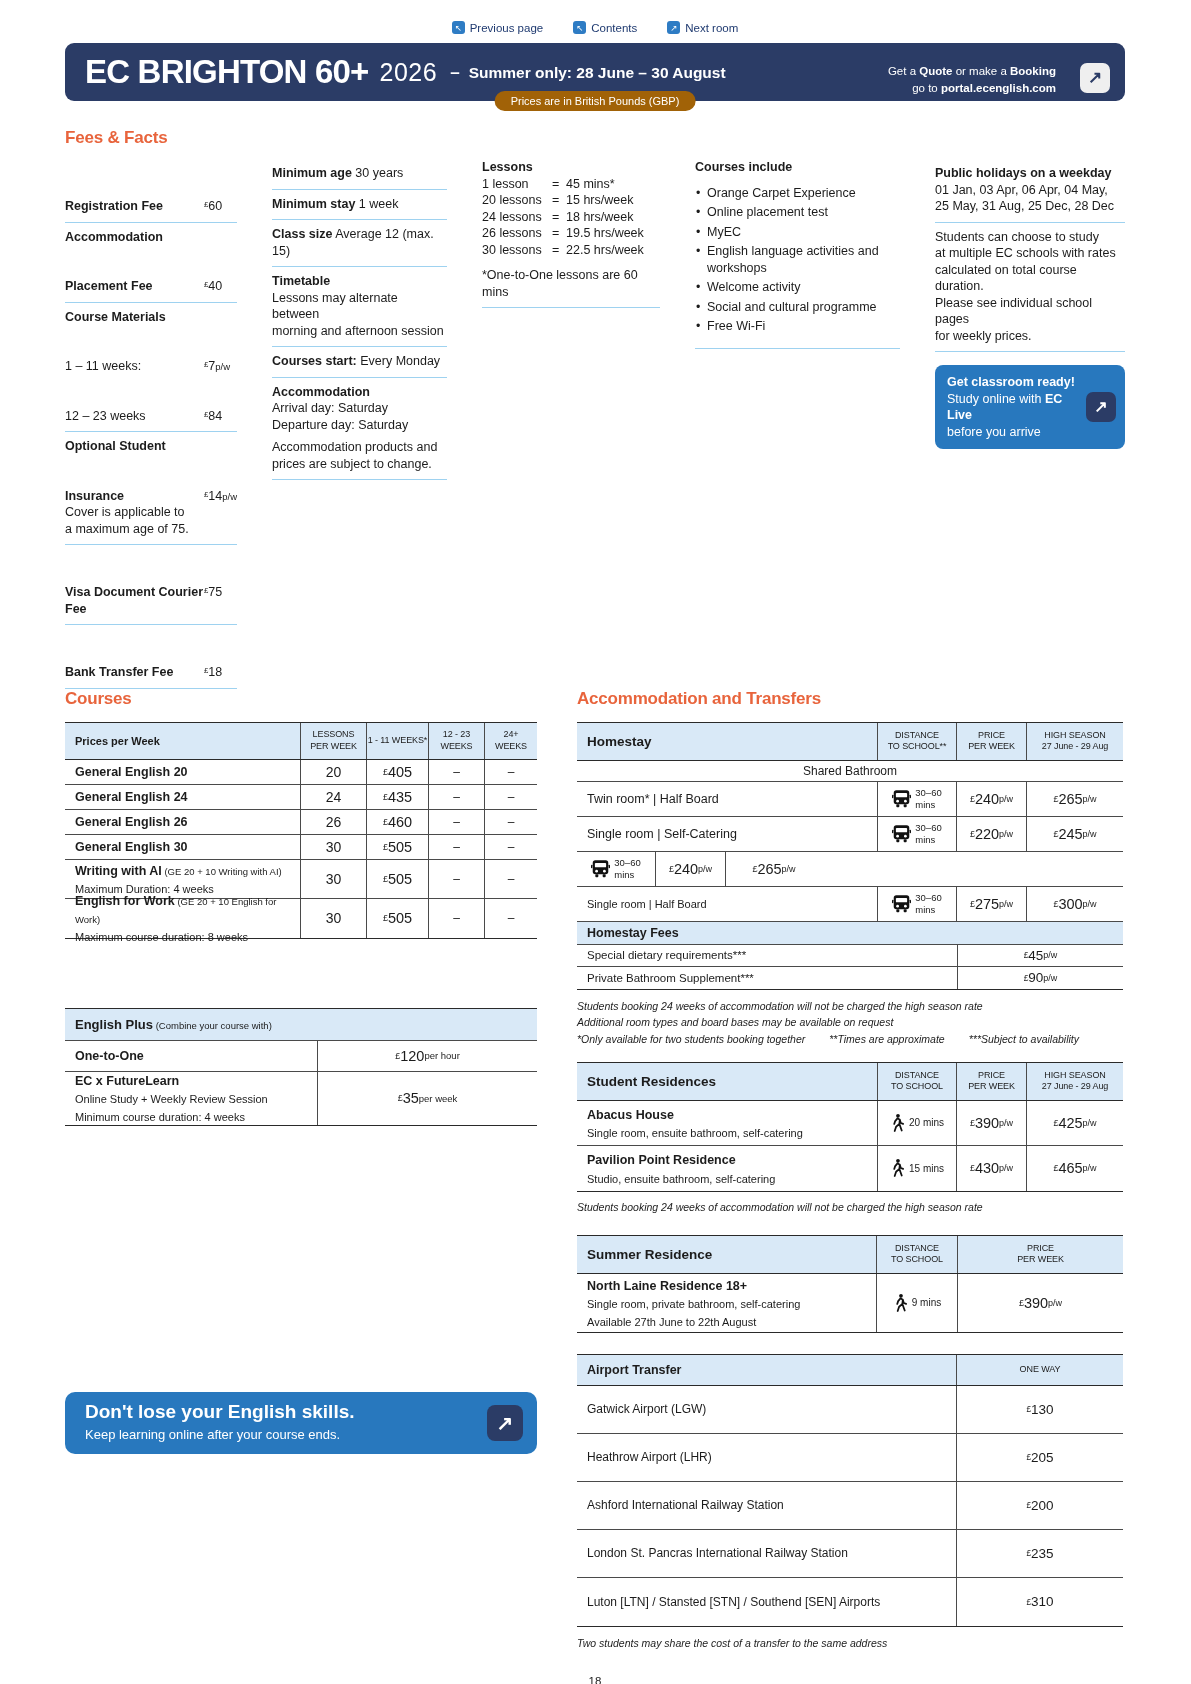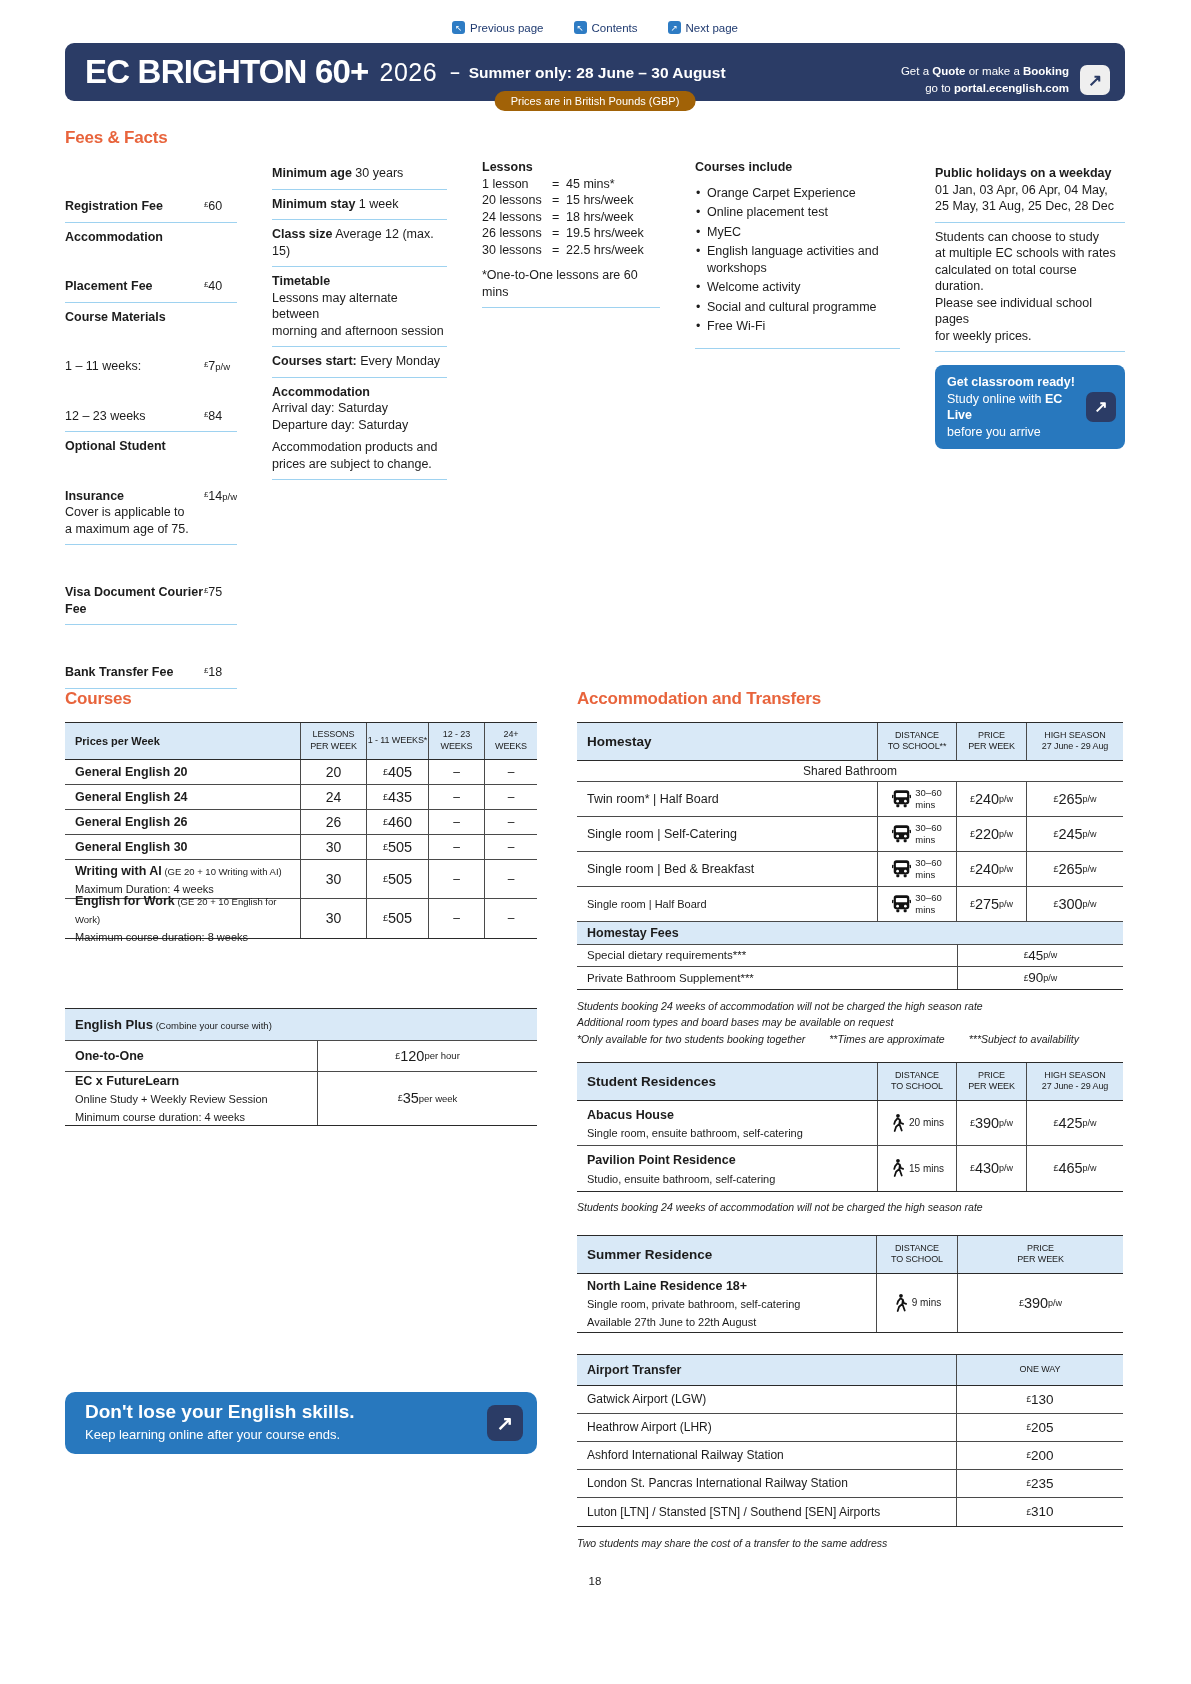--- a/index.html
+++ b/index.html
@@ -16,21 +16,21 @@
   .navicon { width:13px; height:13px; background:#2e7cc4; color:#fff; border-radius:3px;
     display:inline-flex; align-items:center; justify-content:center; font-size:8.5px; margin-right:5px; }
 
   
   .banner { position:relative; background:#2b3c66; border-radius:9px; height:58px;
     display:flex; align-items:center; padding:0 15px 0 20px; color:#fff; }
   .banner-title { font-size:33px; font-weight:bold; letter-spacing:-0.8px; white-space:nowrap; }
   .banner-year { font-size:25px; font-weight:normal; margin-left:11px; letter-spacing:0.5px; }
   .banner-dash { font-size:17px; font-weight:bold; margin:2px 9px 0 13px; }
   .banner-sub { font-size:15.5px; font-weight:bold; margin-top:2px; white-space:nowrap; }
-  .banner-right { margin-left:auto; display:flex; align-items:center; gap:11px;margin-top:16px; }
+  .banner-right { margin-left:auto; display:flex; align-items:flex-start; gap:24px;margin-top:16px; }
   .quote { text-align:right; font-size:11.5px; line-height:1.5; }
   .arrow-box { display:flex; align-items:center; justify-content:center; font-weight:bold; cursor:pointer; }
   .arrow-box.white { width:30px; height:30px; background:#efefef; color:#2b3c66; border-radius:7px; font-size:17px; }
   .pill { position:absolute; left:50%; bottom:-10px; transform:translateX(-50%);
     background:#a16207; color:#fff; font-size:11px; padding:4px 16px; border-radius:11px; white-space:nowrap; }
 
   h2.orange { color:#e8643c; font-size:17px; letter-spacing:-0.2px; }
   .fees-head { margin-top:27px; }
 
   
@@ -109,21 +109,21 @@
   .rsub { font-size:11px; font-weight:normal; }
   .walktime { font-size:10px; }
 
   .sum-tbl { margin-top:19px; }
   .su-c1 { width:300px; } .su-c2 { width:81px; } .su-c3 { width:165px; }
   .su-row { height:58px; }
 
   .air-tbl { margin-top:21px; }
   .air-c1 { width:380px; } .air-c2 { width:166px; }
   .air-head { height:31px; }
-  .air-row { height:28px; }
+  .air-row { height:48px; }
   .air-name { font-size:12px; }
   .air-price { font-size:13.5px; }
 
   
   .footer-banner { margin-top:266px; width:472px; height:62px; background:#2878be; border-radius:10px;
     display:flex; align-items:center; padding:0 14px 0 20px; color:#fff; cursor:pointer; }
   .fb-text { line-height:1.28; }
   .fb-l1 { font-size:19px; font-weight:bold; }
   .fb-l2 { font-size:13px; }
   .footer-banner .arrow-box { width:36px; height:36px; background:#2b3c66; color:#fff; border-radius:8px;
@@ -140,21 +140,21 @@
     <span class="navlink">
       <span class="navicon">↖</span>
       <span>Previous page</span>
     </span>
     <span class="navlink">
       <span class="navicon">↖</span>
       <span>Contents</span>
     </span>
     <span class="navlink">
       <span class="navicon">↗</span>
-      <span>Next page</span>
+      <span>Next room</span>
     </span>
   </div>
 
   <div class="banner">
     <span class="banner-title">EC BRIGHTON 60+</span>
     <span class="banner-year">2026</span>
     <span class="banner-dash">–</span>
     <span class="banner-sub">Summer only: 28 June – 30 August</span>
     <span class="banner-right">
       <span class="quote"><span>Get a </span><b>Quote</b><span> or make a </span><b>Booking</b><br><span>go to </span><b>portal.ecenglish.com</b></span>
@@ -480,21 +480,20 @@
               <span>220</span>
               <span class="pw"> p/w</span>
             </span>
           <span class="cell ho-c4 price">
               <span class="cur">£</span>
               <span>245</span>
               <span class="pw"> p/w</span>
             </span>
         </div>
         <div class="trow ho-row">
-          <span class="cell namec ho-c1" style="font-size:12.5px;">Single room  |  Bed &amp; Breakfast</span>
           <span class="cell ho-c2 timecell">
               <svg width="19" height="18" viewBox="0 0 22 20">
                 <rect x="2" y="0" width="18" height="16" rx="3" fill="#111"></rect>
                 <rect x="4.5" y="3" width="13" height="5" rx="1" fill="#fff"></rect>
                 <circle cx="6.5" cy="12.5" r="1.6" fill="#fff"></circle>
                 <circle cx="15.5" cy="12.5" r="1.6" fill="#fff"></circle>
                 <rect x="5" y="16" width="3.5" height="3.5" rx="1" fill="#111"></rect>
                 <rect x="13.5" y="16" width="3.5" height="3.5" rx="1" fill="#111"></rect>
                 <rect x="0" y="5" width="1.6" height="4" rx="0.8" fill="#111"></rect>
                 <rect x="20.4" y="5" width="1.6" height="4" rx="0.8" fill="#111"></rect>

